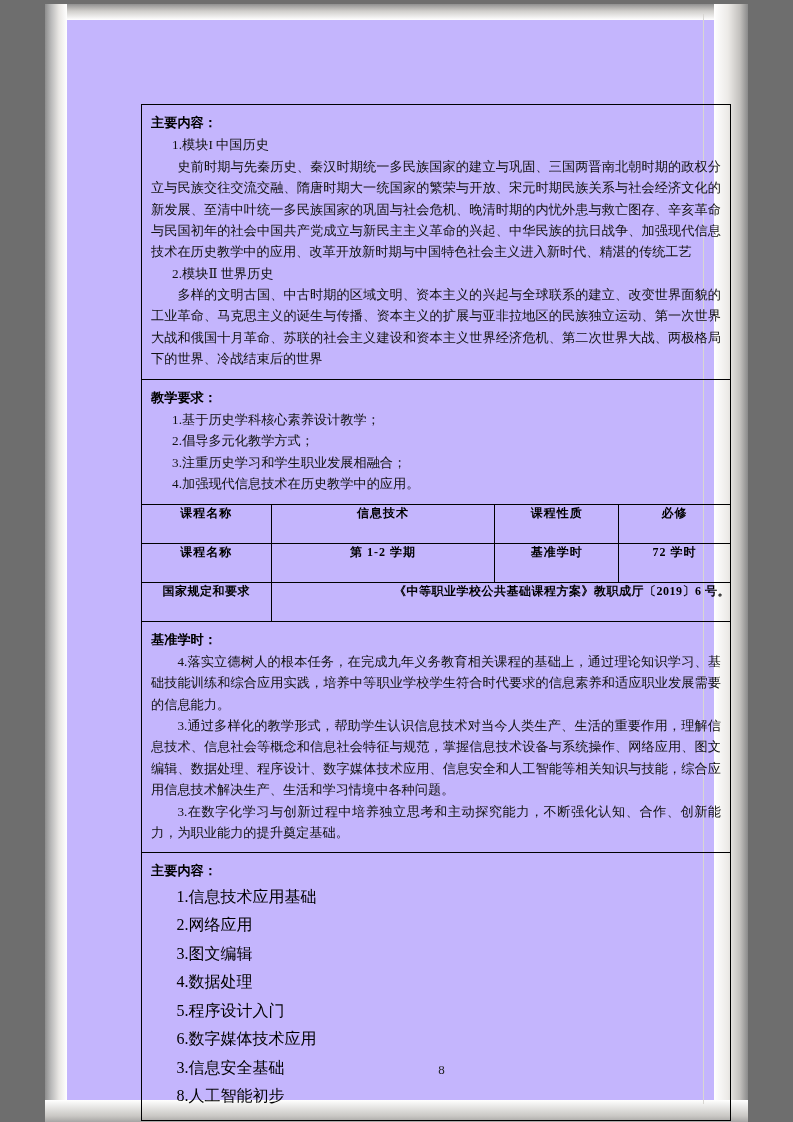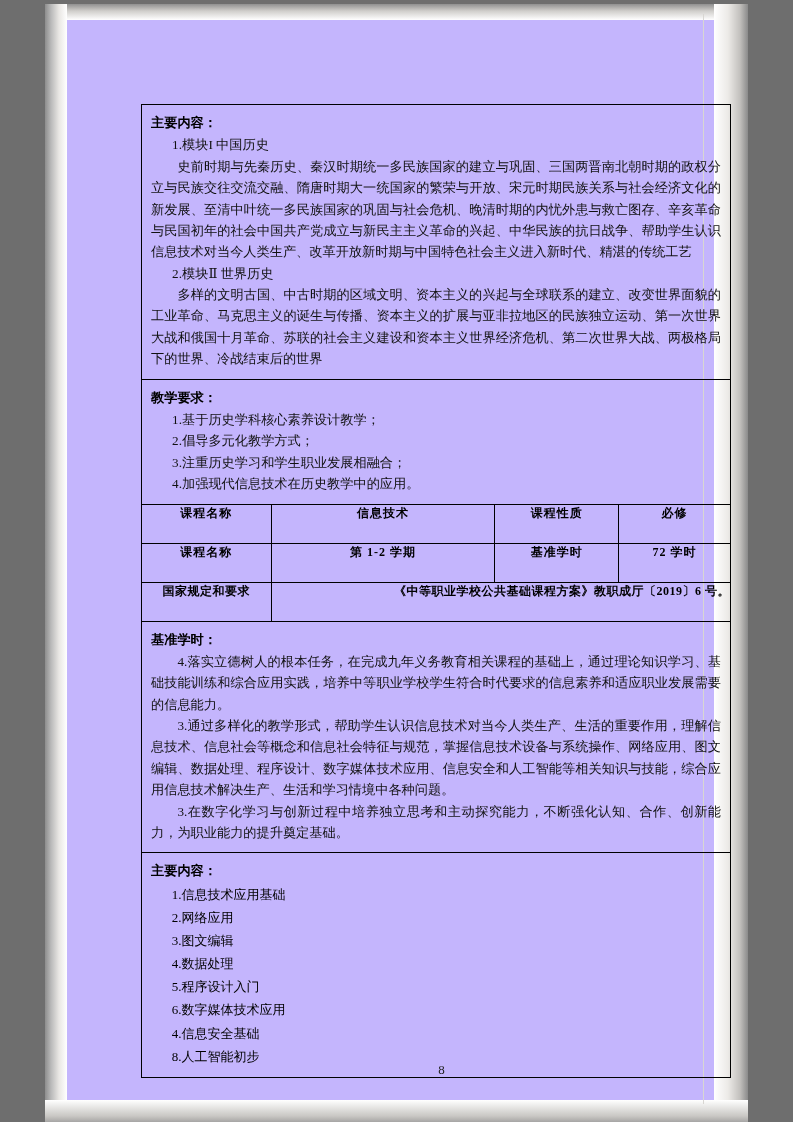--- a/index.html
+++ b/index.html
@@ -100,21 +100,21 @@
   }
   .info td.wide {
     letter-spacing: 0.5px;
     text-align: right;
   }
   .info td.reg {
     font-weight: bold;
     letter-spacing: 0.5px;
   }
   .list-line {
-    font-size: 13px;
+    font-size: 16px;
     line-height: 1.78;
     text-indent: 1.6em;
   }
   .pageno {
     position: absolute;
     top: 1058px;
     left: 0;
     width: 793px;
     text-align: center;
     font-size: 13px;
@@ -133,21 +133,21 @@
 
   <div class="content">
 
     <table class="doc">
       <tbody>
           <tr>
         <td colspan="4">
           <div class="cellpad">
             <div class="label">主要内容：</div>
             <div class="blk ind1">1.模块I 中国历史</div>
-            <div class="blk ind2">史前时期与先秦历史、秦汉时期统一多民族国家的建立与巩固、三国两晋南北朝时期的政权分立与民族交往交流交融、隋唐时期大一统国家的繁荣与开放、宋元时期民族关系与社会经济文化的新发展、至清中叶统一多民族国家的巩固与社会危机、晚清时期的内忧外患与救亡图存、辛亥革命与民国初年的社会中国共产党成立与新民主主义革命的兴起、中华民族的抗日战争、帮助学生认识信息技术对当今人类生产、改革开放新时期与中国特色社会主义进入新时代、精湛的传统工艺</div>
+            <div class="blk ind2">史前时期与先秦历史、秦汉时期统一多民族国家的建立与巩固、三国两晋南北朝时期的政权分立与民族交往交流交融、隋唐时期大一统国家的繁荣与开放、宋元时期民族关系与社会经济文化的新发展、至清中叶统一多民族国家的巩固与社会危机、晚清时期的内忧外患与救亡图存、辛亥革命与民国初年的社会中国共产党成立与新民主主义革命的兴起、中华民族的抗日战争、加强现代信息技术在历史教学中的应用、改革开放新时期与中国特色社会主义进入新时代、精湛的传统工艺</div>
             <div class="blk ind1">2.模块Ⅱ 世界历史</div>
             <div class="blk ind2">多样的文明古国、中古时期的区域文明、资本主义的兴起与全球联系的建立、改变世界面貌的工业革命、马克思主义的诞生与传播、资本主义的扩展与亚非拉地区的民族独立运动、第一次世界大战和俄国十月革命、苏联的社会主义建设和资本主义世界经济危机、第二次世界大战、两极格局下的世界、冷战结束后的世界</div>
           </div>
         </td>
       </tr>
       <tr>
         <td colspan="4">
           <div class="cellpad">
             <div class="label">教学要求：</div>
             <div class="blk ind1">1.基于历史学科核心素养设计教学；</div>
@@ -202,21 +202,21 @@
       <tr>
         <td colspan="4">
           <div class="cellpad">
             <div class="label">主要内容：</div>
             <div class="list-line">1.信息技术应用基础</div>
             <div class="list-line">2.网络应用</div>
             <div class="list-line">3.图文编辑</div>
             <div class="list-line">4.数据处理</div>
             <div class="list-line">5.程序设计入门</div>
             <div class="list-line">6.数字媒体技术应用</div>
-            <div class="list-line">4.信息安全基础</div>
+            <div class="list-line">3.信息安全基础</div>
             <div class="list-line">8.人工智能初步</div>
           </div>
         </td>
       </tr>
     </tbody>
       </table>
 
   </div>
 
   <div class="pageno">8</div>

